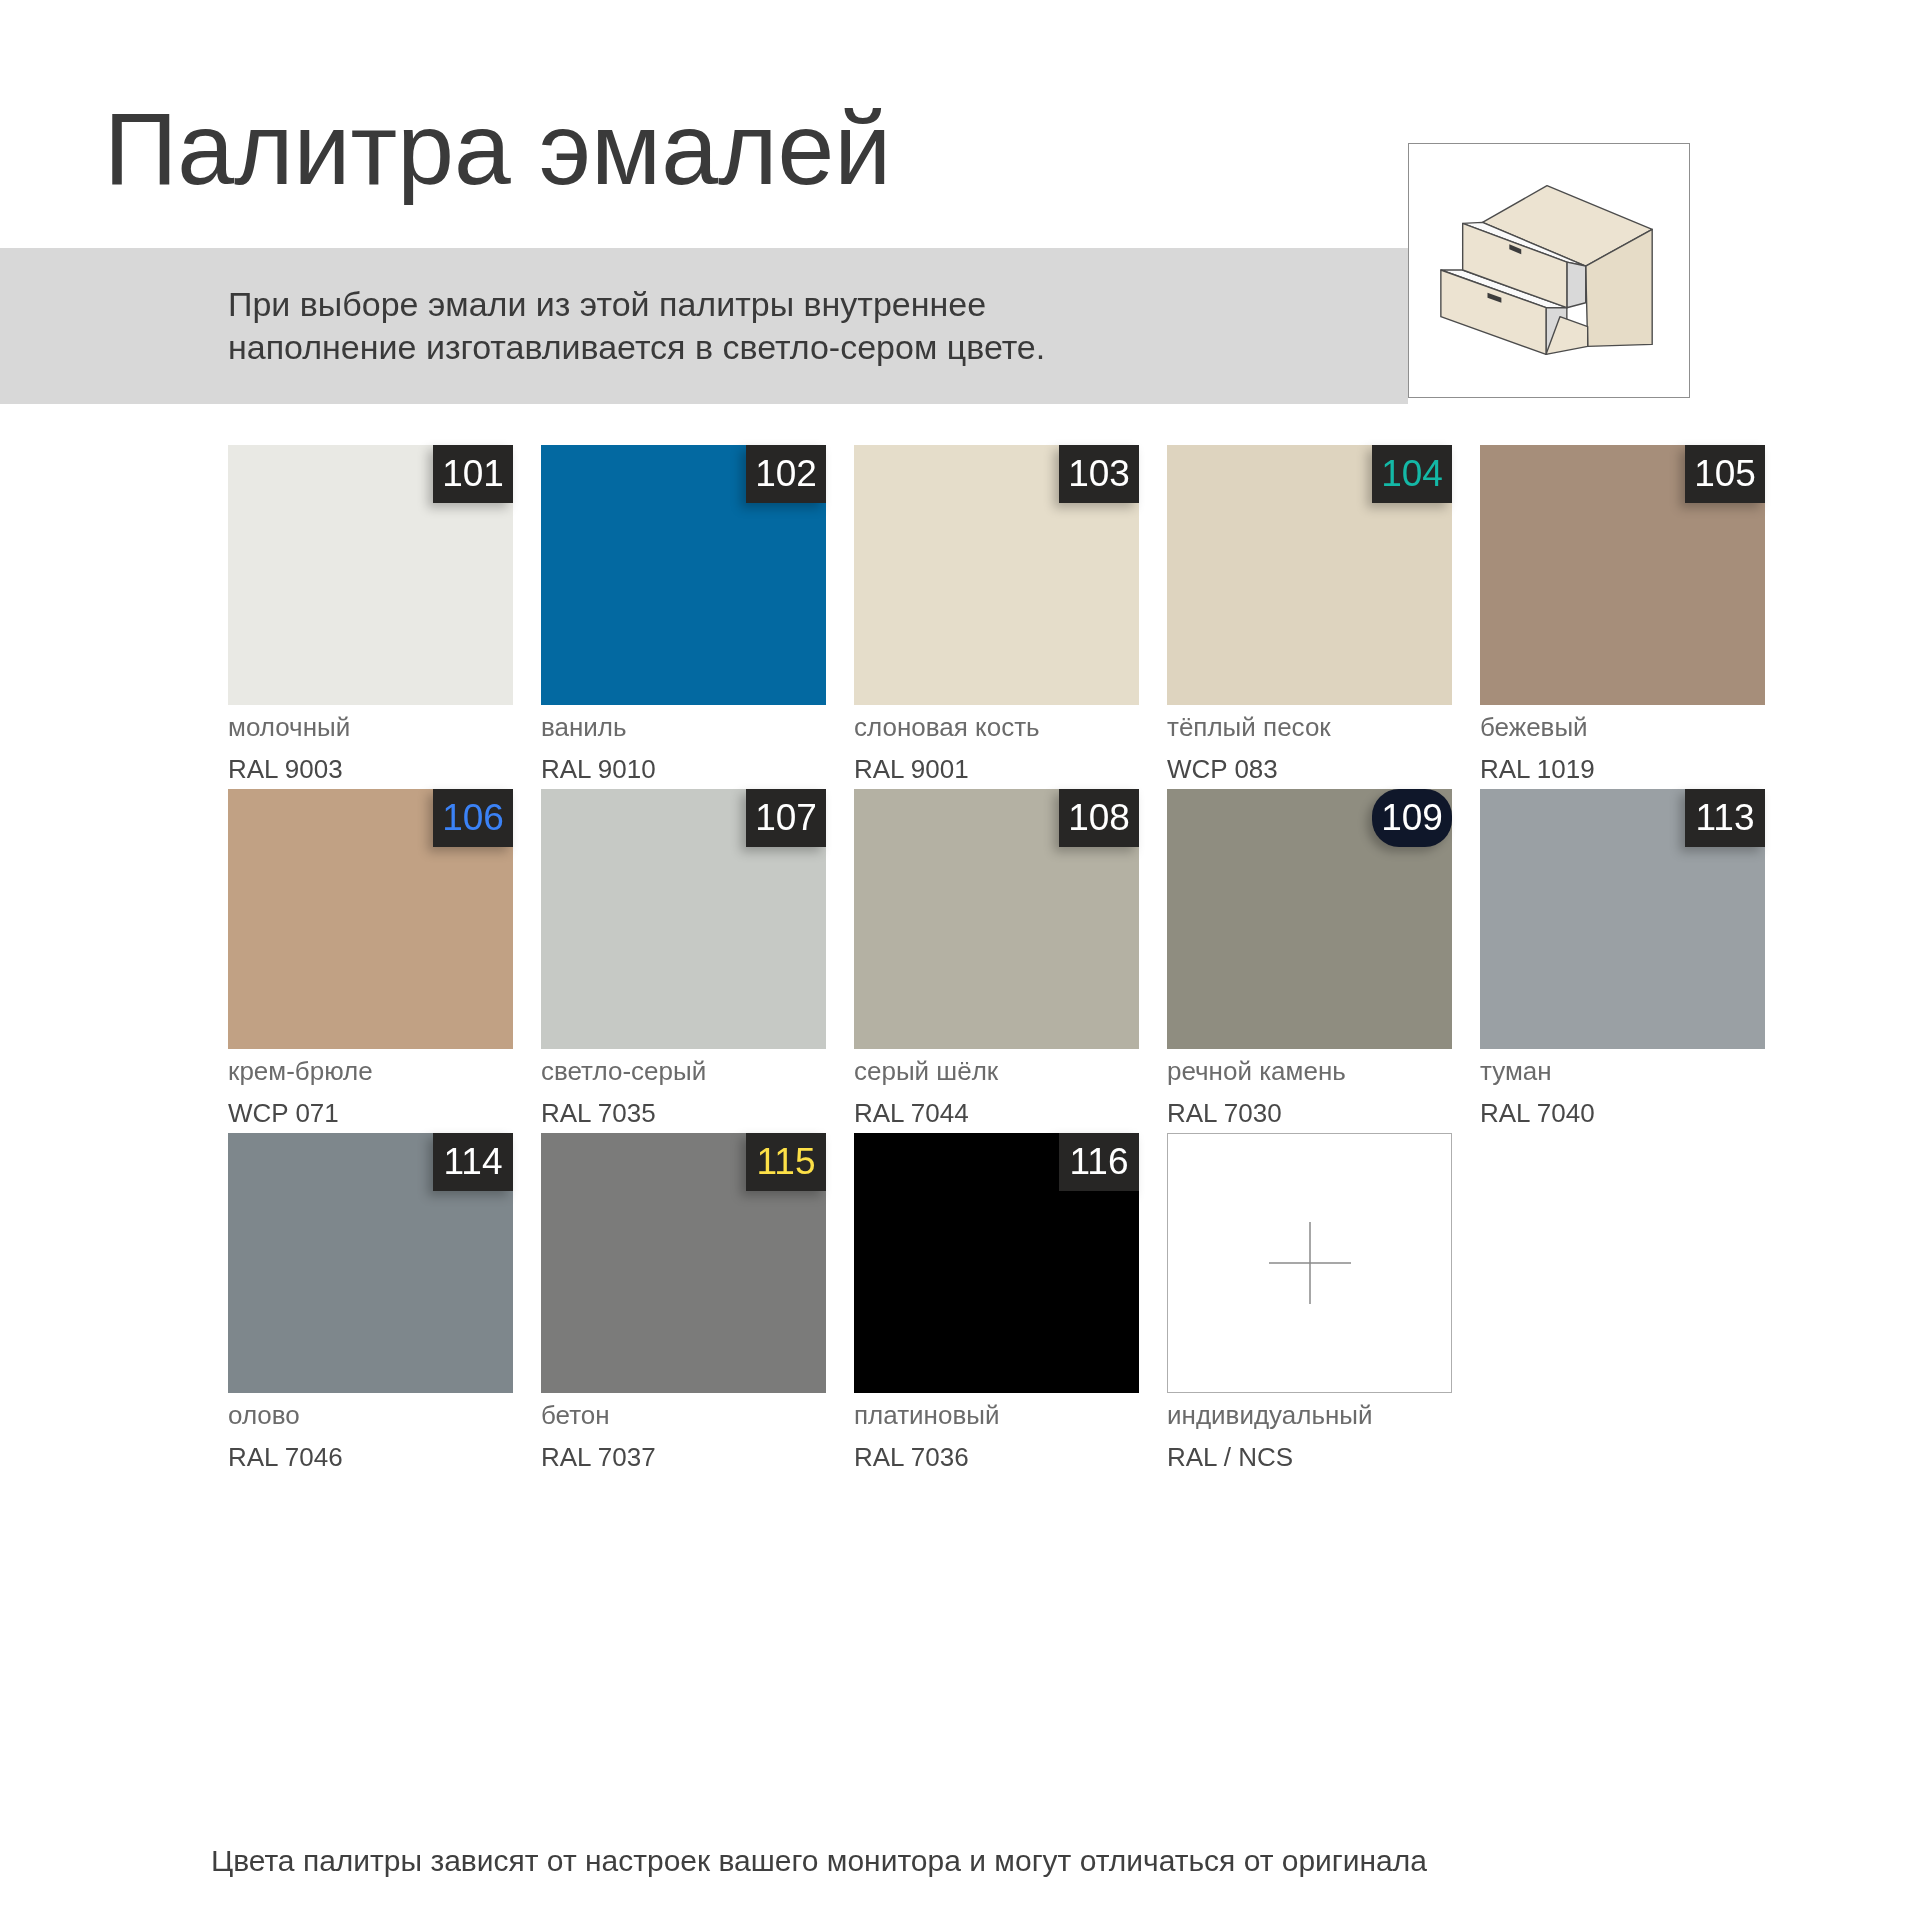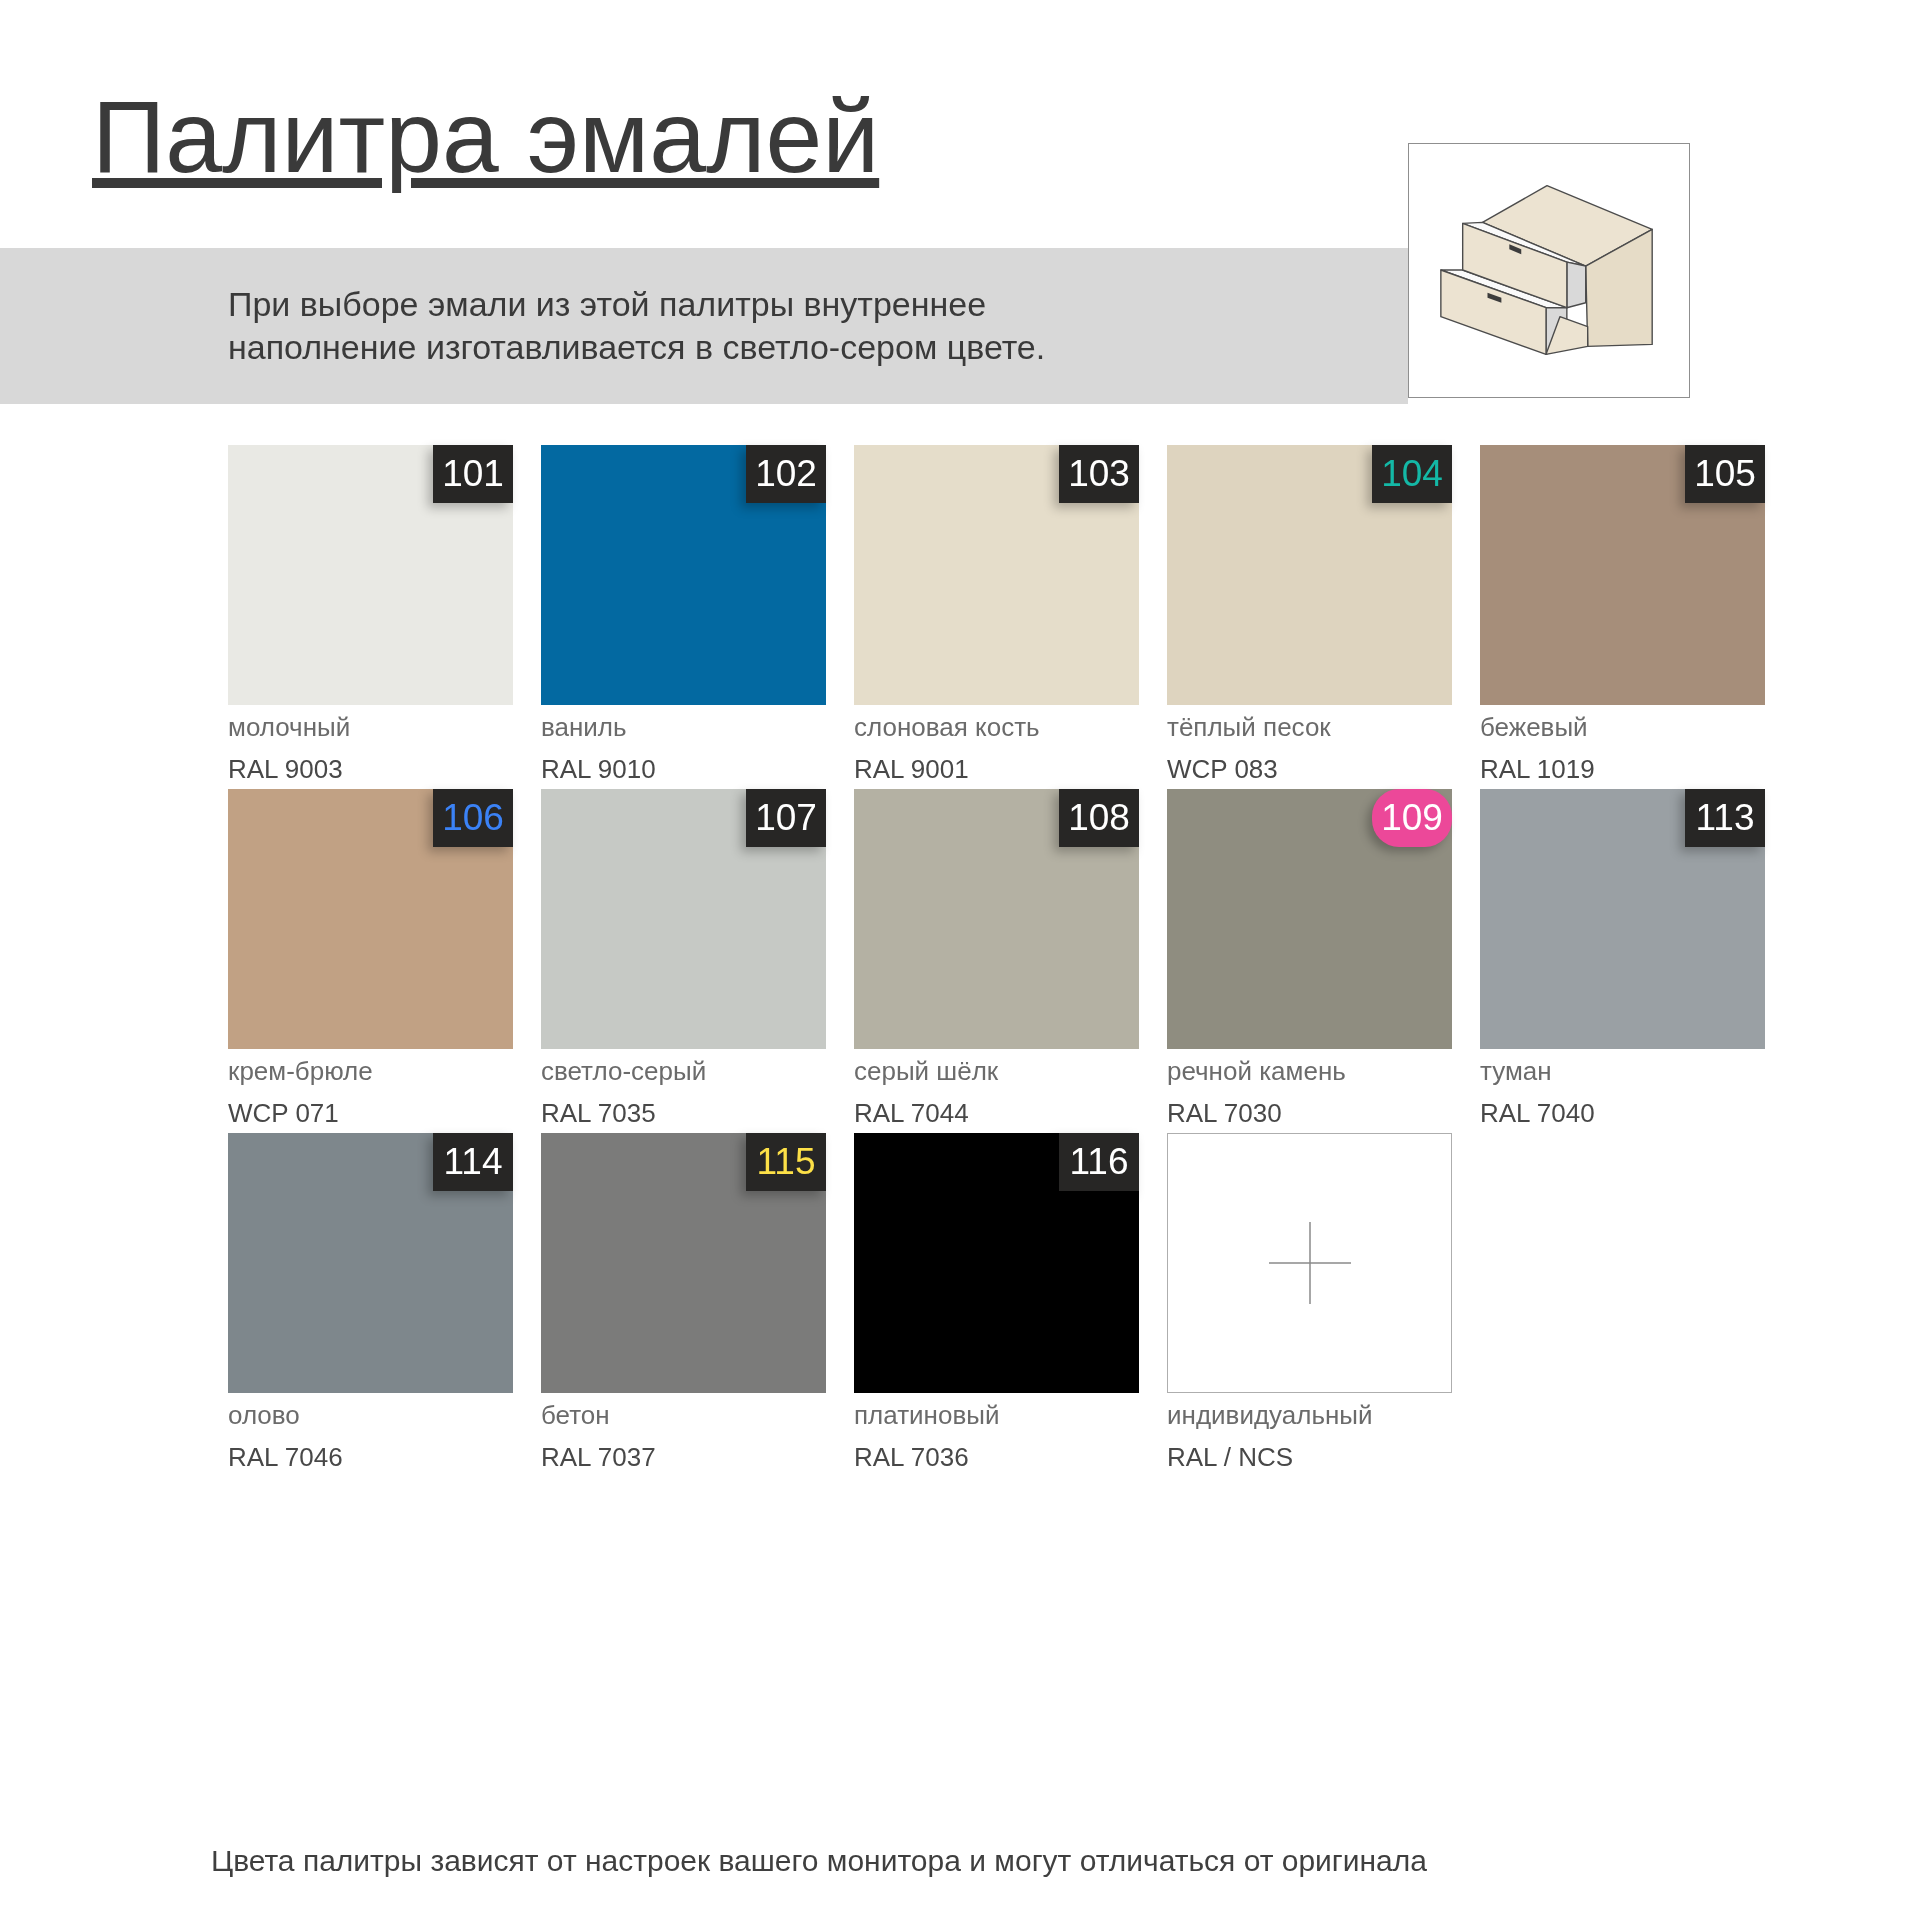--- a/index.html
+++ b/index.html
@@ -2,24 +2,23 @@
 <html><head>
 <meta charset="utf-8">
 <style>
   html,body{margin:0;padding:0;}
   body{
     width:1920px;height:1920px;position:relative;overflow:hidden;
     background:#ffffff;
     font-family:"Liberation Sans","DejaVu Sans",sans-serif;
   }
   .title{
-    position:absolute;left:92px;top:84px;margin:0;
+    position:absolute;left:92px;top:84px;margin:12px;
     font-size:102px;font-weight:500;color:#3a3a3a;line-height:1.05;
     letter-spacing:0;
-    text-decoration:underline;
   }
   .note-banner{
     position:absolute;left:0;top:248px;width:1408px;height:156px;
     background:#d8d8d8;display:flex;align-items:center;
   }
   .note-banner p{
     margin:0;padding-left:228px;
     font-size:34px;line-height:43px;color:#3a3a3a;font-weight:400;
   }
   .illustration-box{
@@ -160,21 +159,21 @@
     <div class="swatch" style="background: rgb(180, 177, 163);">
       <div class="badge" style="background: rgb(39, 38, 37); color: rgb(255, 255, 255);">108</div>
 
     </div>
     <div class="name">серый шёлк</div>
     <div class="code">RAL 7044</div>
   </div>
 
   <div class="cell">
     <div class="swatch" style="background: rgb(143, 141, 128);">
-      <div class="badge" style="background: #ec4899; color: rgb(255, 255, 255); border-radius: 27px;">109</div>
+      <div class="badge" style="background: #0f172a; color: rgb(255, 255, 255); border-radius: 27px;">109</div>
 
     </div>
     <div class="name">речной камень</div>
     <div class="code">RAL 7030</div>
   </div>
 
   <div class="cell">
     <div class="swatch" style="background: rgb(154, 160, 164);">
       <div class="badge" style="background: rgb(39, 38, 37); color: rgb(255, 255, 255);">113</div>
 

